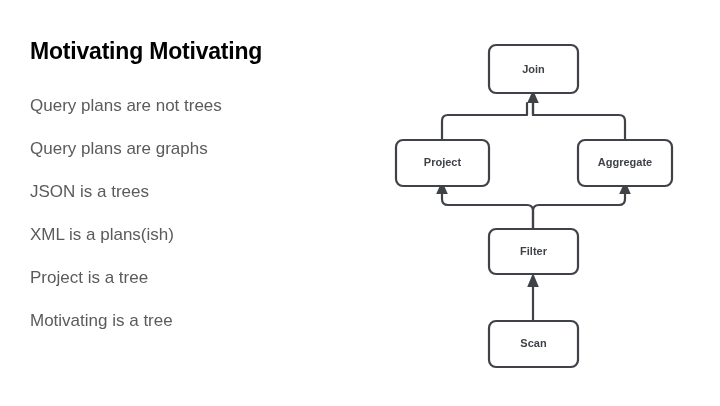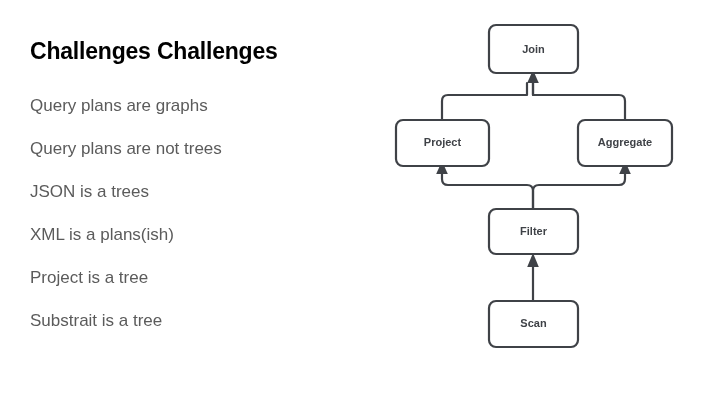--- a/index.html
+++ b/index.html
@@ -51,21 +51,21 @@
     color: #5b5b5b;
     line-height: 43px;
     height: 43px;
     white-space: nowrap;
   }
 
   
   #plan-diagram {
     position: absolute;
     left: 380px;
-    top: 4px;
+    top: 24px;
     width: 320px;
     height: 366px;
   }
 
   #plan-svg {
     display: block;
   }
 
   .node-box {
     fill: #ffffff;
@@ -95,29 +95,29 @@
     stroke: none;
   }
 </style>
 </head>
 <body>
 
 <div id="slide">
 
   <div id="left-column">
 
-    <h1 id="page-title">Challenges Challenges</h1>
+    <h1 id="page-title">Motivating Motivating</h1>
 
     <ul id="bullet-list">
+      <li class="bullet-item">Query plans are not trees</li>
       <li class="bullet-item">Query plans are graphs</li>
-      <li class="bullet-item">Query plans are not trees</li>
       <li class="bullet-item">JSON is a trees</li>
       <li class="bullet-item">XML is a plans(ish)</li>
       <li class="bullet-item">Project is a tree</li>
-      <li class="bullet-item">Substrait is a tree</li>
+      <li class="bullet-item">Motivating is a tree</li>
     </ul>
 
   </div>
 
   <div id="plan-diagram">
     <svg id="plan-svg" width="320" height="366" viewBox="0 0 320 366" xmlns="http://www.w3.org/2000/svg">
 
       <g>
         <path class="edge-path" d="M 62 116 L 62 97 Q 62 91 68 91 L 147 91 L 147 79"></path>
       </g>

